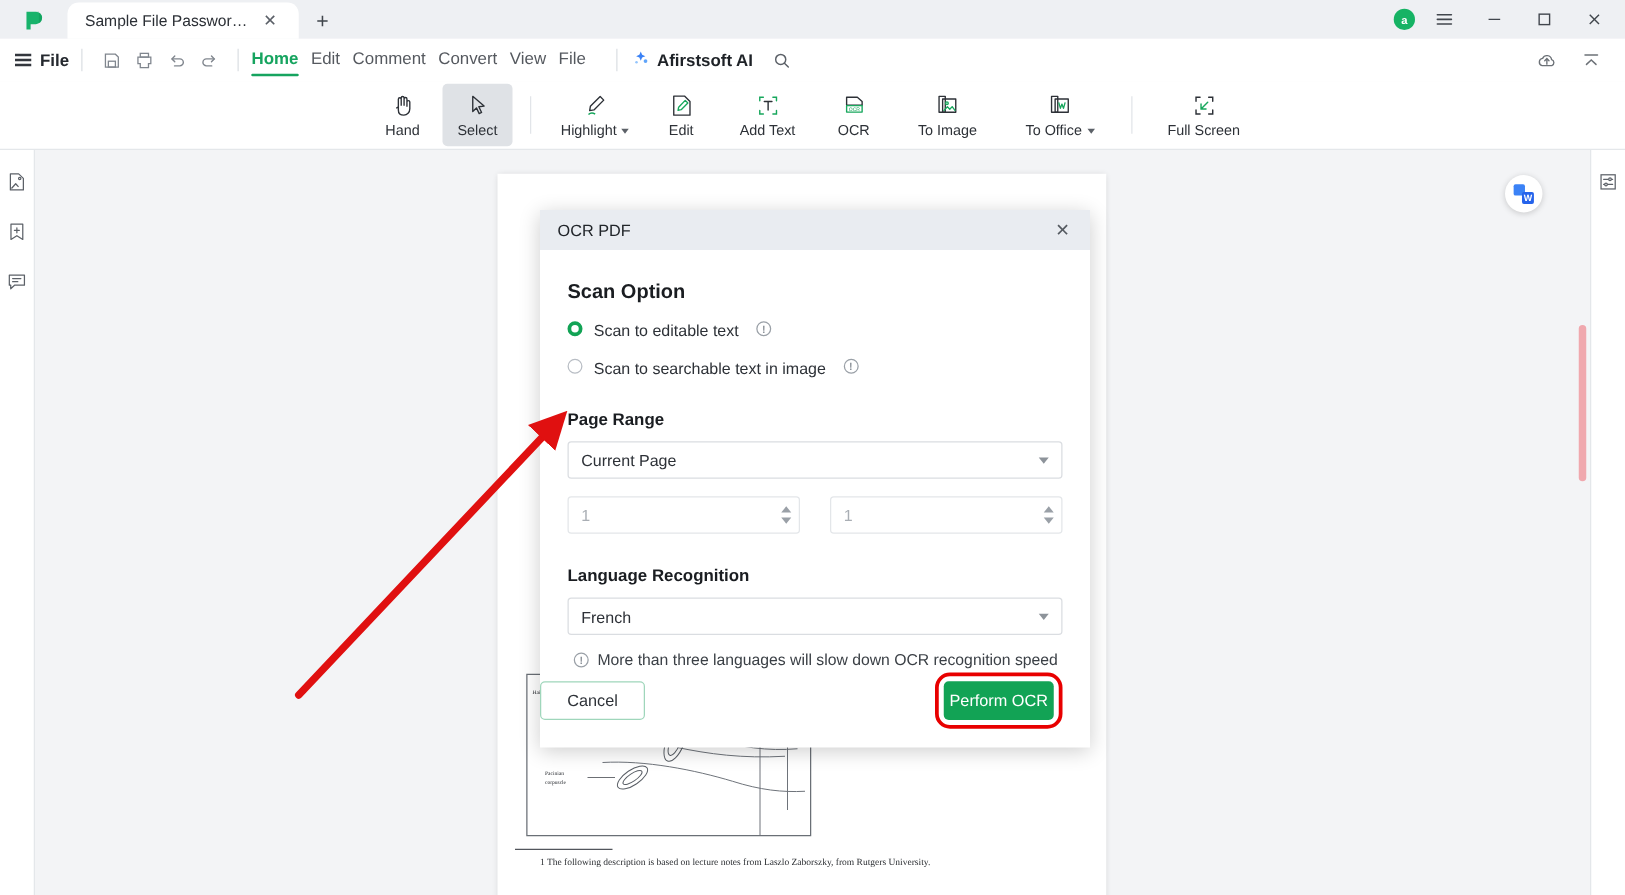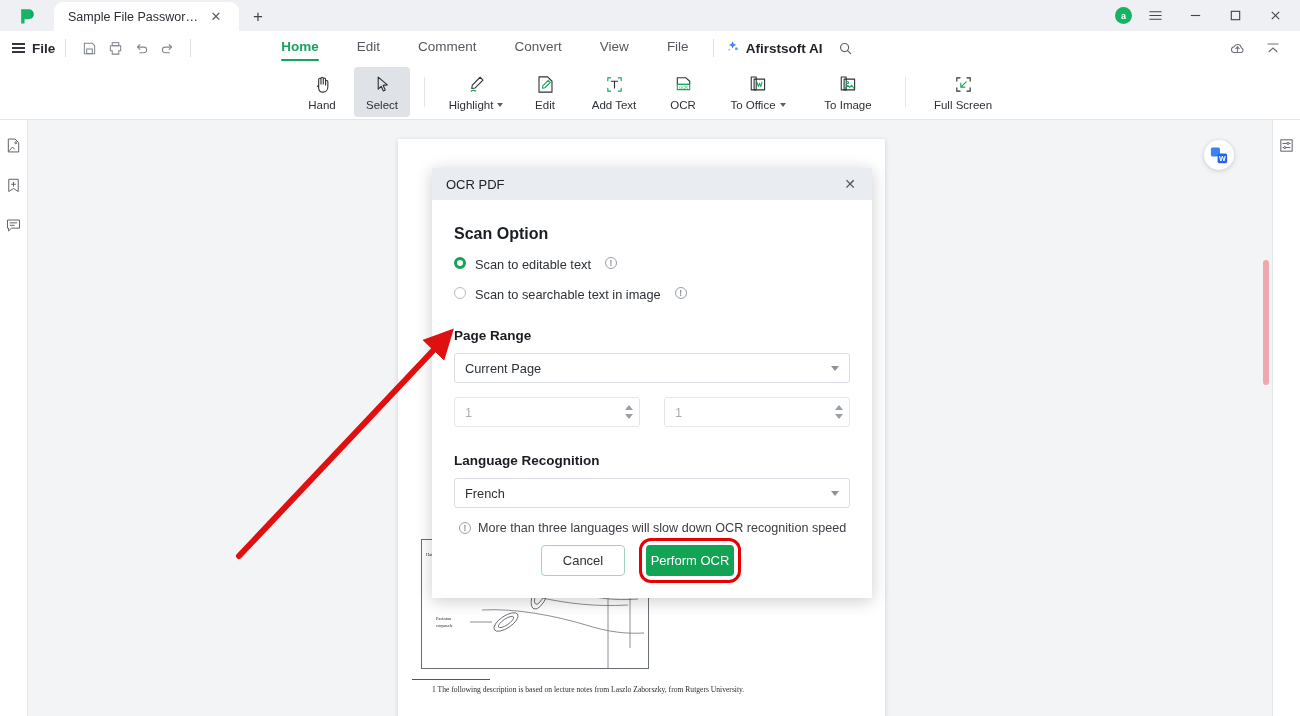--- a/index.html
+++ b/index.html
@@ -56,21 +56,21 @@
     display: flex; align-items: center; gap: 7px; margin-left: 12px;
     font-size: 13.5px; color: #24282e; font-weight: 600; cursor: pointer;
   }
   .hamb { display: flex; flex-direction: column; gap: 2.5px; }
   .hamb i { display: block; width: 13px; height: 1.6px; background: #33373d; }
   .vsep { width: 1px; height: 18px; background: #dcdfe3; margin: 0 10px; }
   .icon-btn {
     width: 26px; height: 24px; display: flex; align-items: center; justify-content: center;
     cursor: pointer; border-radius: 3px; color: #767b82;
   }
-  .menu-items { display: flex; align-items: center; gap: 38px; margin-left: 80px; }
+  .menu-items { display: flex; align-items: center; gap: 10px; }
   .menu-item {
     font-size: 13.5px; color: #55595f; cursor: pointer; padding-bottom: 3px;
     position: relative;
   }
   .menu-item.active { color: #16a45f; font-weight: 600; }
   .menu-item.active::after {
     content: ''; position: absolute; left: 0; right: 0; bottom: -4px;
     height: 2.2px; background: #16a45f; border-radius: 2px;
   }
   .ai-btn {
@@ -194,21 +194,21 @@
   }
   .spin-btns { margin-left: auto; display: flex; flex-direction: column; gap: 4px; }
   .sp-up { width: 0; height: 0; border-left: 4px solid transparent;
            border-right: 4px solid transparent; border-bottom: 5px solid #9aa0a7; cursor: pointer; }
   .sp-dn { width: 0; height: 0; border-left: 4px solid transparent;
            border-right: 4px solid transparent; border-top: 5px solid #9aa0a7; cursor: pointer; }
   .hint-row { display: flex; align-items: center; gap: 7px; margin-top: 13px; }
   .hint-txt { font-size: 12.6px; color: #3b4046; }
   .modal-foot {
     position: absolute; left: 0; bottom: 0; width: 440px; height: 76px;
-    display: flex; align-items: center; justify-content: center; gap: 14px;
+    display: flex; align-items: center; justify-content: space-between; gap: 14px;
     padding-right: 22px;
   }
   .btn-cancel {
     width: 84px; height: 31px; border: 1px solid #9fd6bb; border-radius: 4px;
     background: #fff; color: #2e3238; font-size: 13px; cursor: pointer;
     display: flex; align-items: center; justify-content: center;
   }
   .btn-ocr-box { padding: 4px; border: 3px solid #e80000; border-radius: 12px; }
   .btn-ocr {
     width: 88px; height: 31px; border: none; border-radius: 4px;
@@ -386,36 +386,36 @@
       <svg width="21" height="21" viewBox="0 0 22 22" fill="none" stroke="#2d3137" stroke-width="1.15" stroke-linejoin="round">
         <path d="M4.5 4h9l4 3.6v3.1h-13z"></path>
         <rect x="4.5" y="11" width="13" height="5.4" stroke="#17a75c"></rect>
         <text x="11" y="15.3" font-size="4.2" fill="#17a75c" stroke="none" text-anchor="middle" font-family="Liberation Sans">OCR</text>
       </svg>
       <span class="rb-label">OCR</span>
     </div>
     <div class="rb xwide">
       <svg width="21" height="21" viewBox="0 0 22 22" fill="none" stroke="#2d3137" stroke-width="1.15" stroke-linejoin="round">
         <path d="M3.4 3.2h5.2v13.4H3.4z"></path>
+        <rect x="6.4" y="5.4" width="11" height="11.2"></rect>
+        <circle cx="10" cy="9" r="1.1" stroke="#17a75c"></circle>
+        <path d="M7.2 15.4l3.2-3.4 2 2 2-2.2 2.6 3.6" stroke="#17a75c" stroke-width="1.1"></path>
+      </svg>
+      <span class="rb-label">To Image</span>
+    </div>
+    <div class="rb xwide">
+      <svg width="21" height="21" viewBox="0 0 22 22" fill="none" stroke="#2d3137" stroke-width="1.15" stroke-linejoin="round">
+        <path d="M3.4 3.2h5.2v13.4H3.4z"></path>
         <rect x="6.4" y="5.4" width="11" height="11.2" stroke="#2d3137"></rect>
         <path d="M9.4 8.3l1.4 5 1.3-3.6 1.3 3.6 1.4-5" stroke="#17a75c" stroke-width="1.1"></path>
       </svg>
       <span class="rb-label">
         <span>To Office</span>
         <i class="caret"></i>
       </span>
-    </div>
-    <div class="rb xwide">
-      <svg width="21" height="21" viewBox="0 0 22 22" fill="none" stroke="#2d3137" stroke-width="1.15" stroke-linejoin="round">
-        <path d="M3.4 3.2h5.2v13.4H3.4z"></path>
-        <rect x="6.4" y="5.4" width="11" height="11.2"></rect>
-        <circle cx="10" cy="9" r="1.1" stroke="#17a75c"></circle>
-        <path d="M7.2 15.4l3.2-3.4 2 2 2-2.2 2.6 3.6" stroke="#17a75c" stroke-width="1.1"></path>
-      </svg>
-      <span class="rb-label">To Image</span>
     </div>
     <div class="rsep"></div>
     <div class="rb xwide">
       <svg width="21" height="21" viewBox="0 0 22 22" fill="none" stroke="#2d3137" stroke-width="1.2" stroke-linecap="round">
         <path d="M4 7.4V4h3.4M18 7.4V4h-3.4M4 14.6V18h3.4M18 14.6V18h-3.4"></path>
         <path d="M13.8 8.2L8.2 13.8M8.2 9.6v4.2h4.2" stroke="#17a75c"></path>
       </svg>
       <span class="rb-label">Full Screen</span>
     </div>
   </div>

